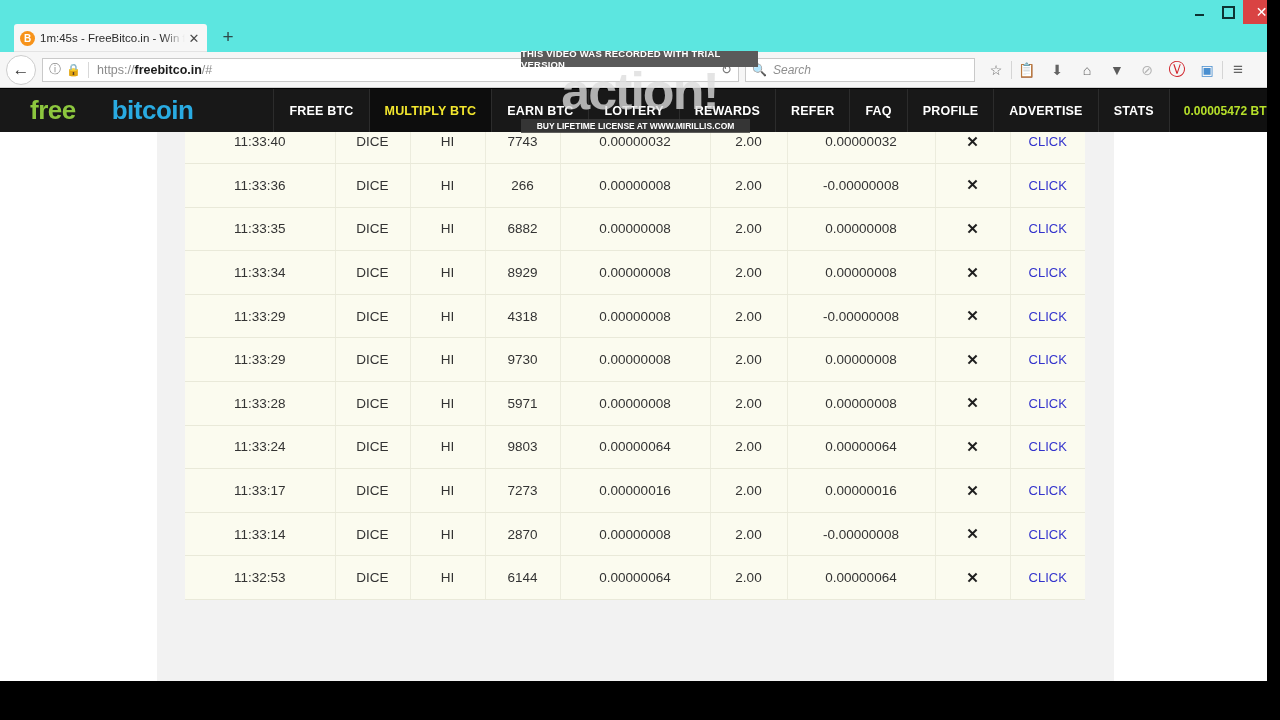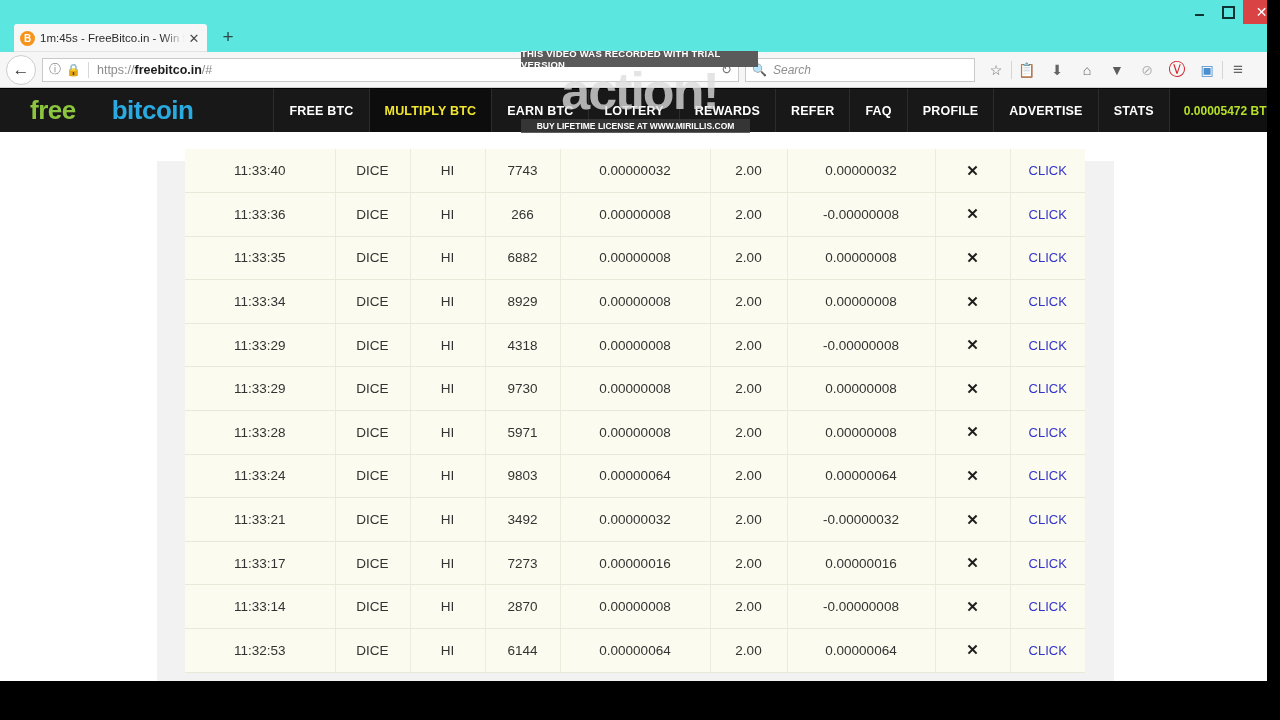--- a/index.html
+++ b/index.html
@@ -104,21 +104,21 @@
     font-size: 12.5px; font-weight: bold; color: #ffffff; letter-spacing: .2px;
     border-left: 1px solid #2c2c2c; cursor: pointer; white-space: nowrap;
   }
   .nav-i.active { color: #f2e62e; background: #0d0d0d; }
   .nav-bal {
     height: 43px; display: flex; align-items: center; padding: 0 14px;
     font-size: 12px; font-weight: bold; color: #b6e02a; background: #101010;
     border-left: 1px solid #2c2c2c; cursor: pointer; white-space: nowrap;
   }
 
-  .content { position: absolute; left: 0; top: 43px; width: 1267px; height: 549px; background: #ffffff; margin-top: 29px; }
+  .content { position: absolute; left: 0; top: 43px; width: 1267px; height: 549px; background: #ffffff; }
   .panel {
     position: absolute; left: 157px; top: 0px; width: 957px; height: 549px;
     background: #f2f2f2;
   }
   .tablewrap { position: absolute; left: 28px; top: 0; width: 900px; }
   table.bets { width: 900px; border-collapse: collapse; table-layout: fixed; }
   table.bets td {
     background: #fbfbef;
     border-bottom: 1px solid #e9e9d9;
     border-right: 1px solid #ececdd;
@@ -331,31 +331,20 @@
                     <td class="c-game">DICE</td>
                     <td class="c-bet">HI</td>
                     <td class="c-roll">9803</td>
                     <td class="c-amount">0.00000064</td>
                     <td class="c-mult">2.00</td>
                     <td class="c-profit pos">0.00000064</td>
                     <td class="c-act"><span class="xmark">✕</span></td>
                     <td class="c-click"><span class="clicklink">CLICK</span></td>
                   </tr>
                   <tr>
-                    <td class="c-time">11:33:21</td>
-                    <td class="c-game">DICE</td>
-                    <td class="c-bet">HI</td>
-                    <td class="c-roll">3492</td>
-                    <td class="c-amount">0.00000032</td>
-                    <td class="c-mult">2.00</td>
-                    <td class="c-profit neg">-0.00000032</td>
-                    <td class="c-act"><span class="xmark">✕</span></td>
-                    <td class="c-click"><span class="clicklink">CLICK</span></td>
-                  </tr>
-                  <tr>
                     <td class="c-time">11:33:17</td>
                     <td class="c-game">DICE</td>
                     <td class="c-bet">HI</td>
                     <td class="c-roll">7273</td>
                     <td class="c-amount">0.00000016</td>
                     <td class="c-mult">2.00</td>
                     <td class="c-profit pos">0.00000016</td>
                     <td class="c-act"><span class="xmark">✕</span></td>
                     <td class="c-click"><span class="clicklink">CLICK</span></td>
                   </tr>

